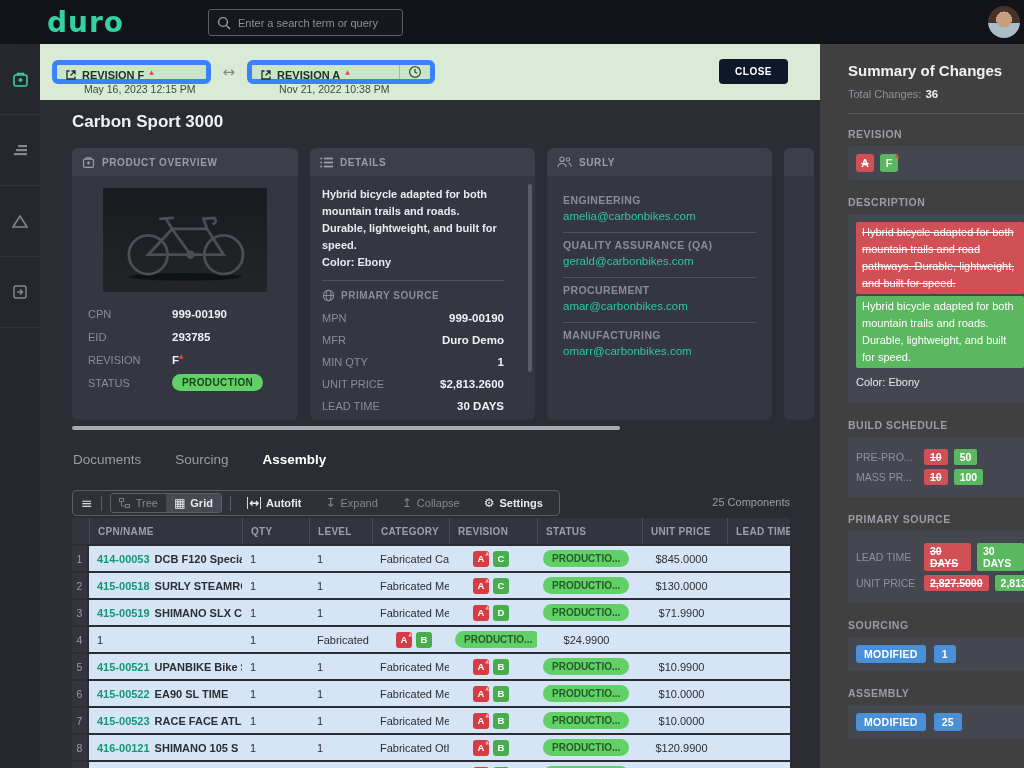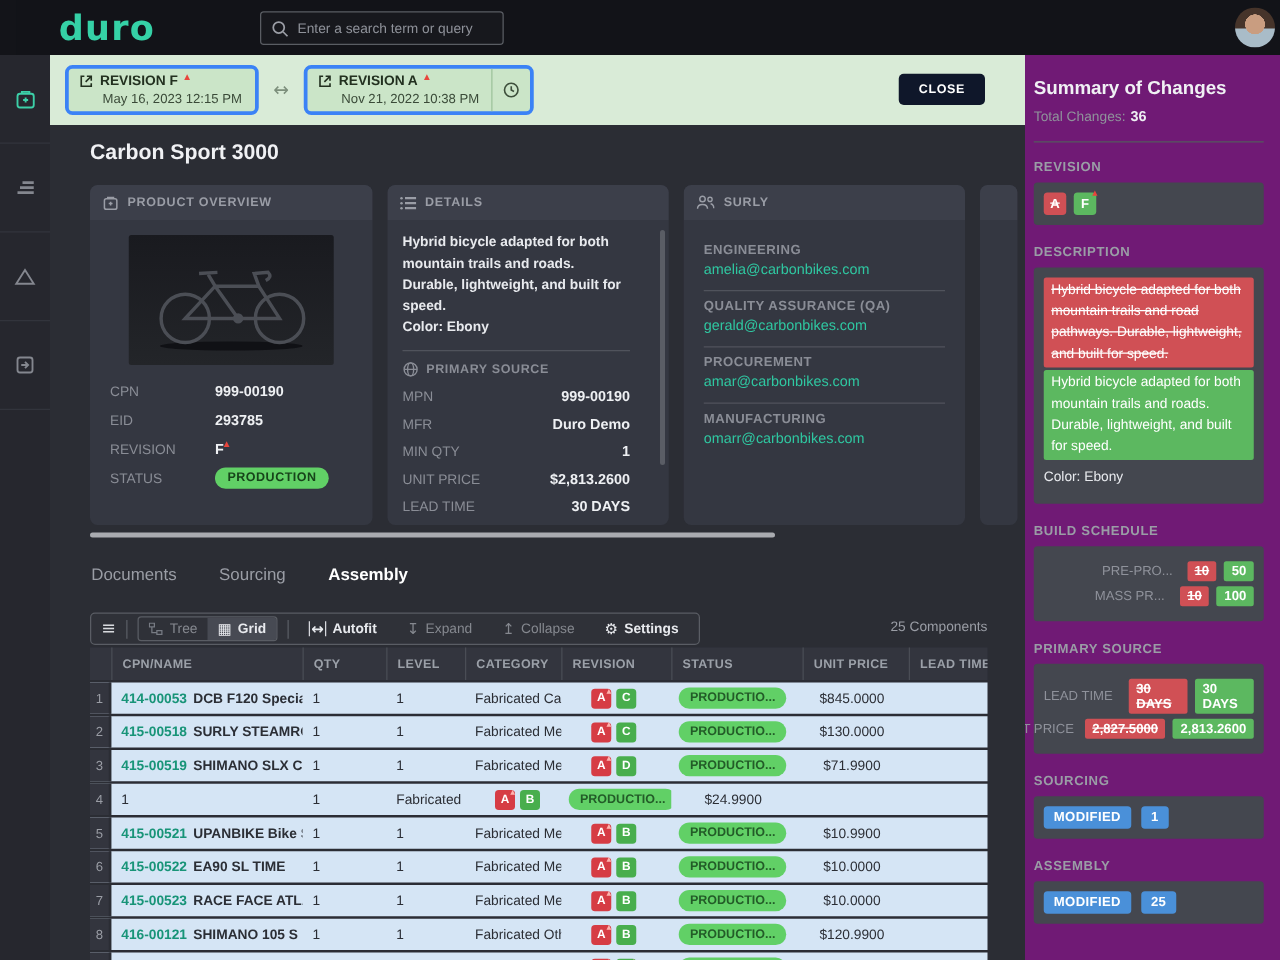--- a/index.html
+++ b/index.html
@@ -20,21 +20,21 @@
     background: radial-gradient(circle at 50% 42%, #c99d80 0 32%, rgba(0,0,0,0) 33%),
                 linear-gradient(180deg, #46342a 0 52%, #a9bcc8 53% 100%); }
 
   
   .sidebar { position:absolute; left:0; top:44px; width:40px; height:724px; background:#26272e; }
   .side-item { height:71px; display:flex; align-items:center; justify-content:center; border-bottom:1px solid #32343c; cursor:pointer; }
   .side-item svg { display:block; }
 
   
   .band { position:absolute; left:40px; top:44px; width:780px; height:56px; background:#d9ebd7; display:flex; align-items:center; }
-  .rev-pill { display:flex; align-items:stretch; background:#cbe5c8; border:3px solid #3b82f6; border-radius:6px; height:40px; margin-left:12px; }
+  .rev-pill { display:flex; align-items:stretch; background:#cbe5c8; border:5px solid #3b82f6; border-radius:6px; height:24px; margin-left:12px; }
   .rev-main { padding:4px 10px 4px 8px; }
   .rev-line1 { display:flex; align-items:center; gap:5px; font-size:11px; font-weight:bold; color:#22301f; }
   .rev-line2 { font-size:10.5px; color:#3a4a38; margin-top:2px; margin-left:19px; }
   .sup-tri { font-size:6px; color:#e8453c; vertical-align:top; position:relative; top:-4px; font-family:"DejaVu Sans",sans-serif; }
   .rev-clock { border-left:1px solid #9dc29a; display:flex; align-items:center; padding:0 8px; }
   .swap-arrow { color:#7d8f7c; font-size:15px; margin-left:12px; }
   .close-btn { position:absolute; right:32px; top:15px; background:#0f172a; color:#fff; font-size:10px; font-weight:bold;
     letter-spacing:0.5px; border:none; border-radius:4px; padding:7px 16px; cursor:pointer; }
 
   
@@ -108,41 +108,41 @@
   .badge { width:16px; height:16px; border-radius:3px; color:#fff; font-size:9.5px; font-weight:bold;
     display:inline-flex; align-items:center; justify-content:center; position:relative; }
   .badge .bsup { position:absolute; top:-1px; right:0px; font-size:5px; color:#ffb3ae; font-family:"DejaVu Sans",sans-serif; }
   .badge-red { background:#d63c44; }
   .badge-green { background:#48ae4d; }
   .td-status { padding-left:6px; }
   .status-pill { background:#61d066; color:#235c28; font-size:10px; font-weight:bold; padding:3px 9px; border-radius:9px; }
   .td-price { justify-content:center; padding-right:6px; }
 
   
-  .panel { position:absolute; left:820px; top:44px; width:204px; height:724px; background:#701a75; padding:18px 4px 0 7px; overflow:hidden; }
+  .panel { position:absolute; left:820px; top:44px; width:204px; height:724px; background:#404040; padding:18px 4px 0 28px; overflow:hidden; }
   .panel-title-row { display:flex; align-items:center; justify-content:space-between; width:196px; }
   .panel-title { color:#f0f1f4; font-size:15px; font-weight:bold; }
   .total-line { margin-top:9px; font-size:11px; color:#8f929b; }
   .total-line b { color:#eef0f3; margin-left:4px; font-size:11.5px; }
   .panel-hr { border:none; border-top:1px solid #55585f; margin:13px 0 14px; width:184px; }
   .sec-label { color:#9a9da6; font-size:10.5px; font-weight:bold; letter-spacing:0.5px; margin-bottom:6px; }
   .sec-box { background:#44474f; border-radius:3px; padding:8px; width:184px; margin-bottom:16px; }
   .chip { display:inline-block; border-radius:2px; color:#fff; font-weight:bold; padding:2px 6px; font-size:10.5px; }
   .chip-red { background:#d05055; text-decoration:line-through; }
   .chip-green { background:#5cb860; }
   .chip-blue { background:#4a90d9; border-radius:3px; padding:3px 8px; font-size:10.5px; letter-spacing:0.3px; }
   .rev-badges { display:flex; gap:6px; }
   .sq-badge { width:18px; height:18px; border-radius:3px; color:#fff; font-size:10.5px; font-weight:bold;
     display:inline-flex; align-items:center; justify-content:center; position:relative; }
   .sq-badge.old { background:#d05055; text-decoration:line-through; }
   .sq-badge.new { background:#5cb860; }
   .sq-badge .bsup { position:absolute; top:-2px; right:-1px; font-size:5.5px; color:#e8453c; font-family:"DejaVu Sans",sans-serif; }
   .desc-flow { font-size:11px; line-height:25px; color:#e8eaee; }
   .desc-flow .chip { line-height:17px; -webkit-box-decoration-break:clone; box-decoration-break:clone; font-weight:normal; font-size:11px; }
-  .kv-row { display:flex; align-items:center; margin:4px 0; gap:6px;justify-content:flex-end; }
+  .kv-row { display:flex; align-items:center; margin:4px 0; gap:6px; }
   .kv-name { width:62px; color:#8f929b; font-size:10.5px; flex:0 0 auto; overflow:hidden; white-space:nowrap; }
   .mod-row { display:flex; gap:8px; align-items:center; }
 </style>
 </head>
 <body>
 
 <div id="stage">
 
   <div class="topbar">
     <div class="logo">duro</div>

